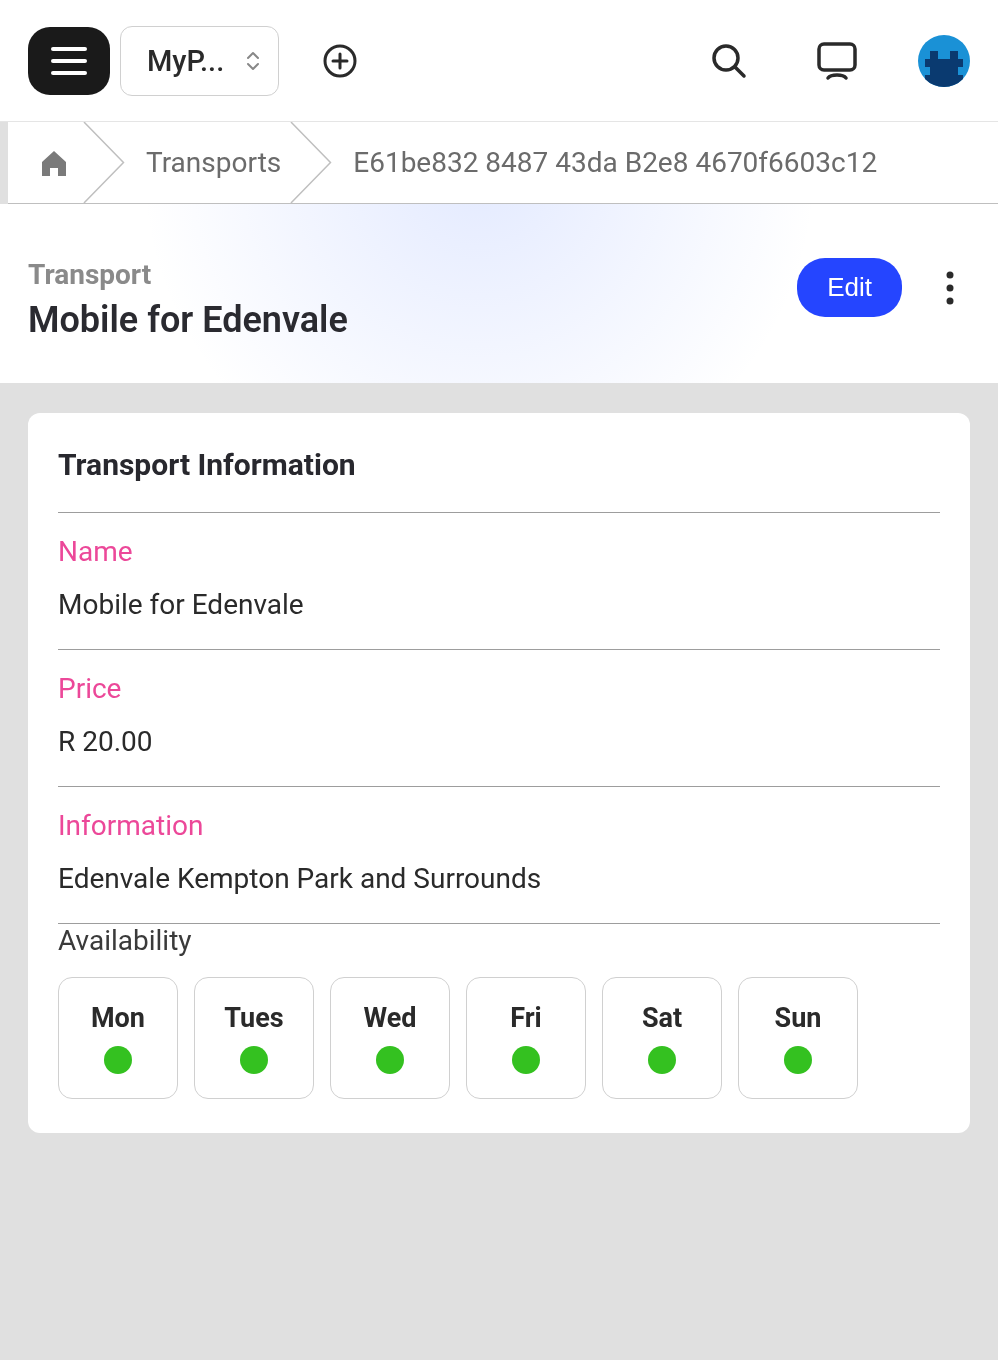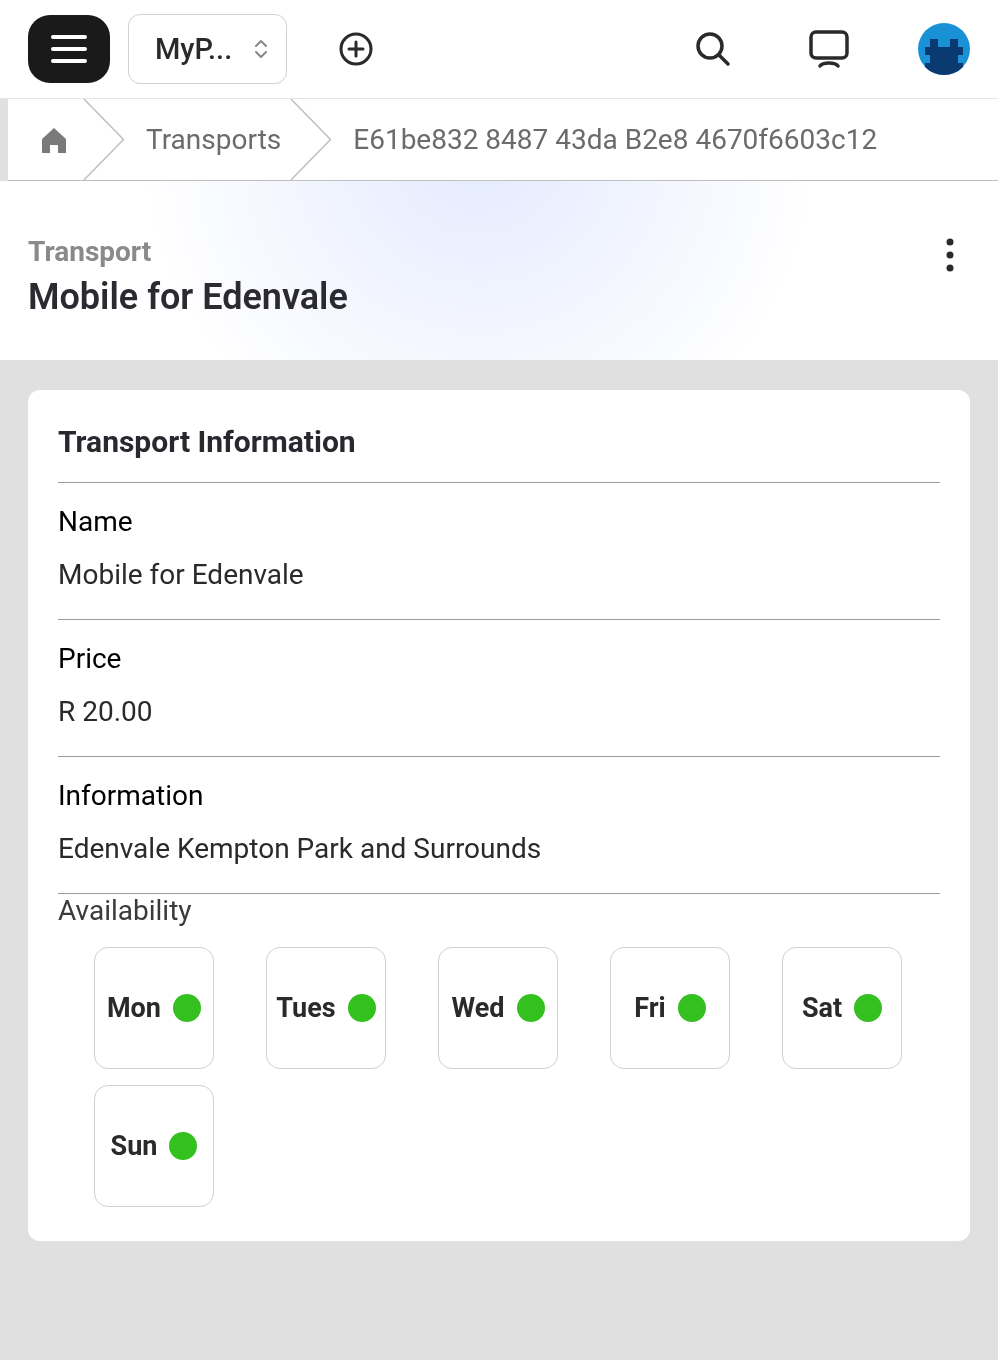--- a/index.html
+++ b/index.html
@@ -9,25 +9,25 @@
     }
     body {
       font-family: -apple-system, BlinkMacSystemFont, 'Segoe UI', Roboto, Helvetica, Arial, sans-serif;
       width: 998px;
       height: 1360px;
       background: #e0e0e0;
       overflow: hidden;
     }
     .topbar {
       background: #fff;
-      height: 99px;
+      height: 122px;
       display: flex;
       align-items: center;
       padding: 0 28px;
-      gap: 18px;
+      gap: 10px;
       border-bottom: 1px solid #e5e5e5;
       justify-content: center;
     }
     .menu-btn {
       width: 82px;
       height: 68px;
       background: #1a1a1a;
       border-radius: 22px;
       display: flex;
       align-items: center;
@@ -203,30 +203,30 @@
     }
     .card {
       background: #fff;
       border-radius: 12px;
       padding: 34px 30px;
     }
     .card-title {
       font-size: 30px;
       font-weight: 700;
       color: #28282e;
-      margin-bottom: 23px;
+      margin-bottom: 30px;
     }
     .field {
       border-top: 1px solid #9d9d9d;
       padding: 22px 0 0 0;
       margin-bottom: 28px;
     }
     .field-label {
       font-size: 28px;
-      color: #000000;
+      color: #ec4899;
       margin-bottom: 20px;
     }
     .field-value {
       font-size: 28px;
       color: #2a2a2a;
     }
     .availability-section {
       border-top: 1px solid #9d9d9d;
     }
     .availability-label {
@@ -238,25 +238,24 @@
       display: flex;
       flex-wrap: wrap;
       gap: 16px;
     }
     .day-chip {
       border: 1px solid #d0d0d0;
       border-radius: 14px;
       width: 120px;
       height: 122px;
       display: flex;
-      flex-direction: row;
+      flex-direction: column;
       align-items: center;
       justify-content: center;
       gap: 12px;
-      margin-left: 36px;
     }
     .day-chip-label {
       font-size: 27px;
       font-weight: 700;
       color: #2a2a2a;
     }
     .day-chip-dot {
       width: 28px;
       height: 28px;
       border-radius: 50%;
@@ -334,20 +333,21 @@
   </div>
   <div class="crumb crumb-current">
     <span>E61be832 8487 43da B2e8 4670f6603c12</span>
   </div>
 </div>
 
 <div class="header">
   <div class="header-eyebrow">Transport</div>
   <div class="header-title">Mobile for Edenvale</div>
   <div class="header-actions">
+    <button class="edit-btn">Edit</button>
     <div class="more-btn">
       <svg viewBox="0 0 8 34">
         <circle cx="4" cy="4" r="3.5" fill="#2a2a2a"></circle>
         <circle cx="4" cy="17" r="3.5" fill="#2a2a2a"></circle>
         <circle cx="4" cy="30" r="3.5" fill="#2a2a2a"></circle>
       </svg>
     </div>
   </div>
 </div>
 

